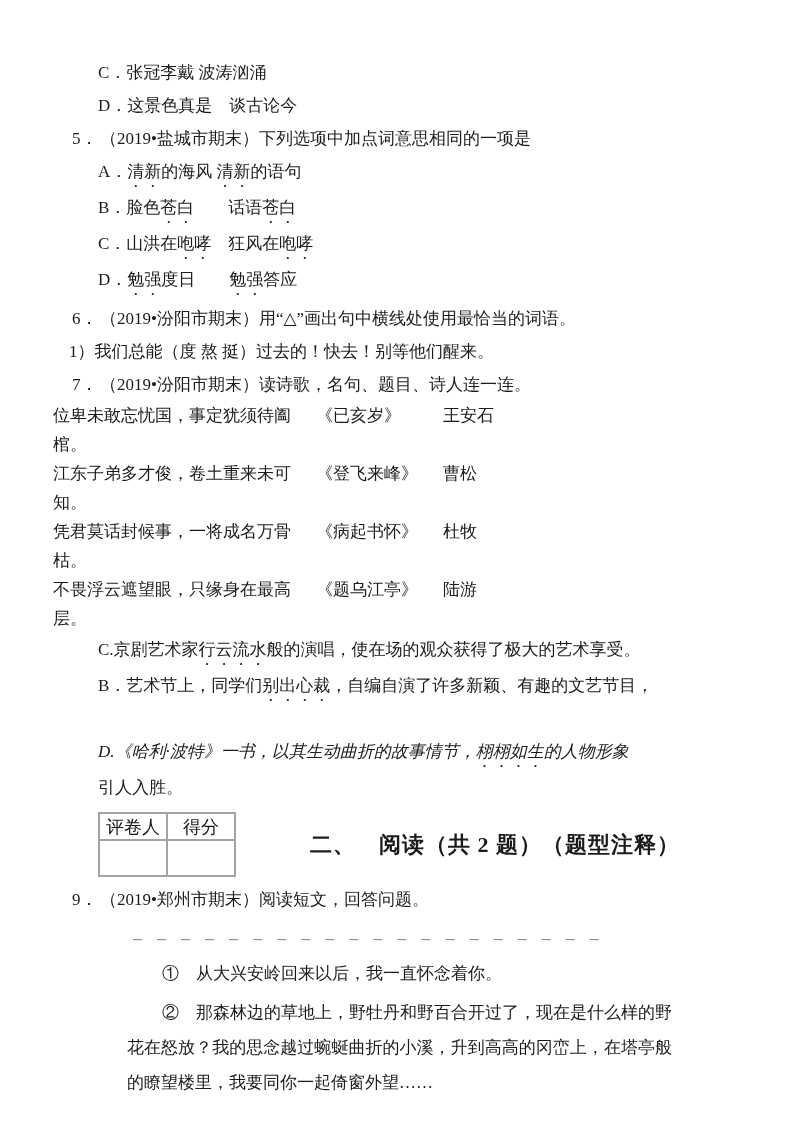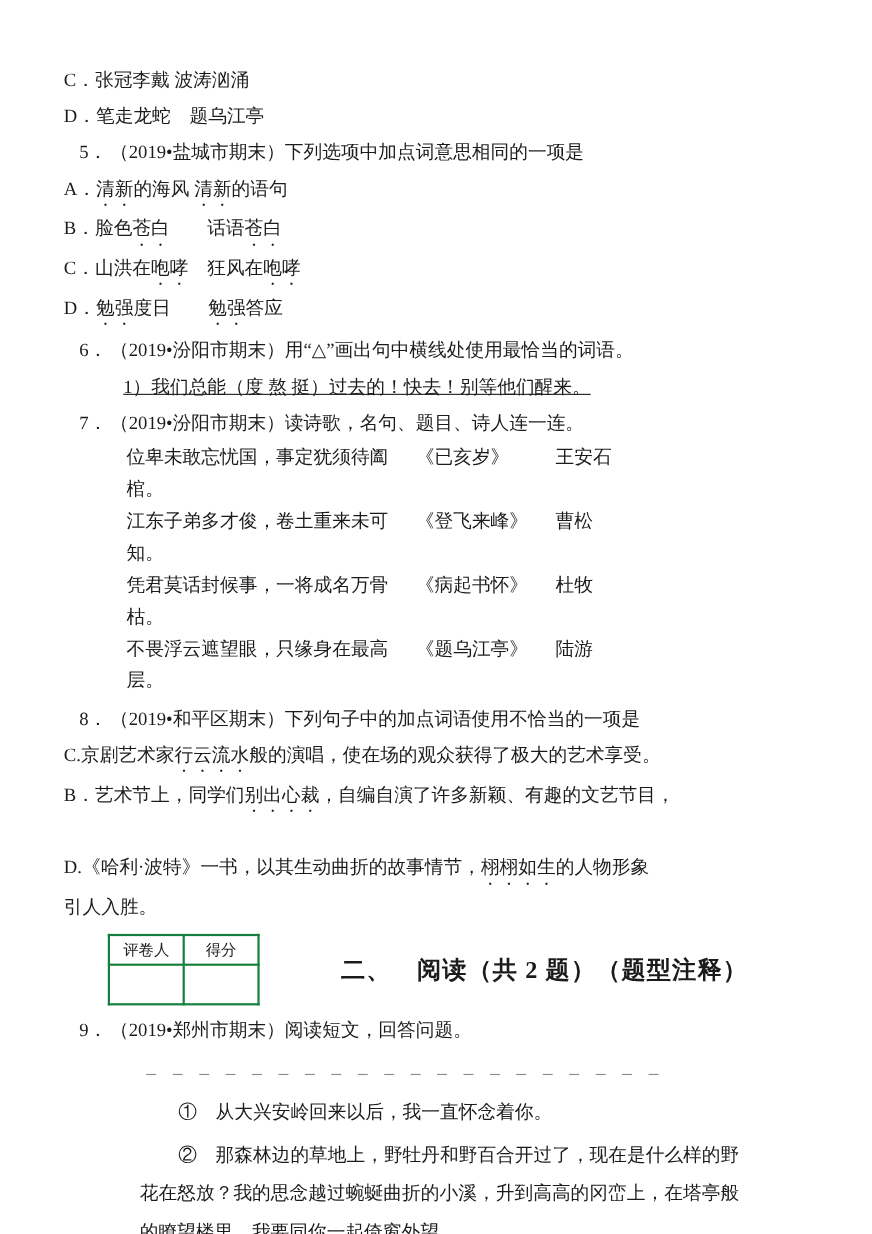--- a/index.html
+++ b/index.html
@@ -6,45 +6,45 @@
   body {
     width: 793px; height: 1122px;
     background: #ffffff;
     color: #1b1b1b;
     font-family: "Liberation Serif", "DejaVu Serif", serif;
     font-size: 17px;
     overflow: hidden;
   }
   .page { padding-top: 56px; }
   .line { line-height: 33px; white-space: pre-wrap; }
-  .opt  { padding-left: 58px; }
-  .sub  { padding-left: 112px; text-decoration: underline; }
+  .opt  { padding-left: 98px; }
+  .sub  { padding-left: 69px; }
   .qline { padding-left: 72px; }
   .qnum { display: inline-block; width: 28px; }
   .gap-q6 { margin-top: 3px; }
   .gap-q8 { margin-top: 4px; }
-  .gap-d8 { margin-top: 30px; }
+  .gap-d8 { margin-top: 30px; font-style: italic; }
 
   .em {
     -webkit-text-emphasis-style: dot;
     -webkit-text-emphasis-position: under;
     text-emphasis-style: dot;
     text-emphasis-position: under right;
   }
 
-  .poem-row { display: flex; line-height: 29px; padding-left: 115px; }
+  .poem-row { display: flex; line-height: 29px; padding-left: 53px; }
   .verse  { width: 263px; }
   .ptitle { width: 127px; }
 
   .score-row { display: flex; align-items: center; margin-left: 98px; margin-top: 8px; }
   .score-table { border-collapse: collapse; }
   .score-table th, .score-table td {
-    border: 2px solid #15803d;
+    border: 2px solid #a3a3a3;
     font-weight: normal;
-    font-size: 14px;
+    font-size: 18px;
     text-align: center;
     padding: 0;
   }
   .score-table th { width: 66px; height: 25px; }
   .score-table td { height: 34px; }
   .section-heading { margin-left: 74px; font-weight: bold; font-size: 22px; letter-spacing: 1px; }
 
   .gap-q9 { margin-top: 6px; }
   .dash-sep {
     margin-left: 133px; margin-top: 12px;
@@ -61,21 +61,21 @@
   }
   .para-1 { margin-top: 6px; }
   .para-2 { margin-top: 4px; }
 </style>
 </head>
 <body>
 
 <div class="page">
 
   <div class="line opt">C．张冠李戴 波涛汹涌</div>
-  <div class="line opt">D．笔走龙蛇　题乌江亭</div>
+  <div class="line opt">D．这景色真是　谈古论今</div>
 
   <div class="line qline"><span class="qnum">5．</span><span>（2019•盐城市期末）下列选项中加点词意思相同的一项是</span></div>
   <div class="line opt"><span>A．</span><span class="em">清新</span><span>的海风 </span><span class="em">清新</span><span>的语句</span></div>
   <div class="line opt"><span>B．脸色</span><span class="em">苍白</span><span>　　话语</span><span class="em">苍白</span></div>
   <div class="line opt"><span>C．山洪在</span><span class="em">咆哮</span><span>　狂风在</span><span class="em">咆哮</span></div>
   <div class="line opt"><span>D．</span><span class="em">勉强</span><span>度日　　</span><span class="em">勉强</span><span>答应</span></div>
 
   <div class="line qline gap-q6"><span class="qnum">6．</span><span>（2019•汾阳市期末）用“△”画出句中横线处使用最恰当的词语。</span></div>
   <div class="line sub">1）我们总能（度 熬 挺）过去的！快去！别等他们醒来。</div>
 
@@ -94,21 +94,20 @@
       <span class="verse">凭君莫话封候事，一将成名万骨枯。</span>
       <span class="ptitle">《病起书怀》</span>
       <span class="poet">杜牧</span>
     </div>
   <div class="poem-row">
       <span class="verse">不畏浮云遮望眼，只缘身在最高层。</span>
       <span class="ptitle">《题乌江亭》</span>
       <span class="poet">陆游</span>
     </div>
 
-  <div class="line qline gap-q8"><span class="qnum">8．</span><span>（2019•和平区期末）下列句子中的加点词语使用不恰当的一项是</span></div>
   <div class="line opt"><span>C.京剧艺术家</span><span class="em">行云流水</span><span>般的演唱，使在场的观众获得了极大的艺术享受。</span></div>
   <div class="line opt"><span>B．艺术节上，同学们</span><span class="em">别出心裁</span><span>，自编自演了许多新颖、有趣的文艺节目，</span></div>
   <div class="line opt gap-d8"><span>D.《哈利·波特》一书，以其生动曲折的故事情节，</span><span class="em">栩栩如生</span><span>的人物形象</span></div>
   <div class="line opt">引人入胜。</div>
 
   <div class="score-row">
     <table class="score-table">
       <tbody>
           <tr>
         <th>评卷人</th>

